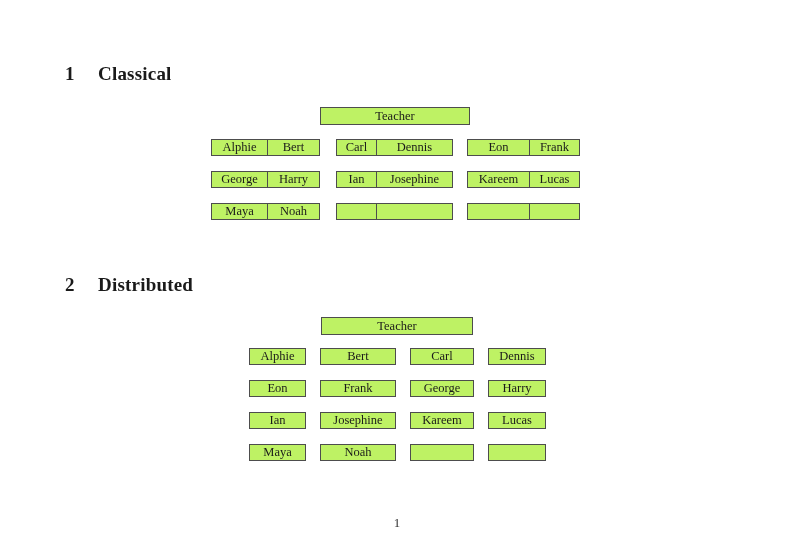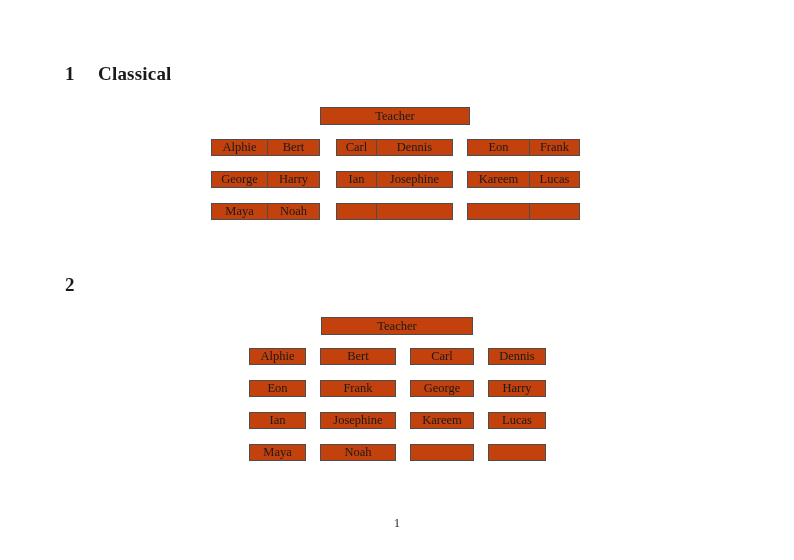--- a/index.html
+++ b/index.html
@@ -25,21 +25,21 @@
     font-size: 19px;
     color: #1a1a1a;
     letter-spacing: 0.2px;
   }
   .sec-num { width: 33px; }
   
   .boxed {
     position: absolute;
     box-sizing: border-box;
     border: 1px solid #4d4d4d;
-    background: #c2410c;
+    background: #bef264;
     font-size: 12.5px;
     color: #1a1a1a;
   }
   .teacher {
     height: 18px;
     display: flex;
     align-items: center;
     justify-content: center;
   }
   .single {
@@ -124,20 +124,21 @@
     <span class="cell"></span>
     <span class="cell"></span>
   </div>
   <div class="boxed pairbox colR" style="left:467px;top:203px">
     <span class="cell"></span>
     <span class="cell"></span>
   </div>
 
   <div class="sec" style="top:274px">
     <span class="sec-num">2</span>
+    <span class="sec-title">Distributed</span>
   </div>
 
   <div class="boxed teacher" style="left:321px;top:317px;width:152px">Teacher</div>
 
   <div class="boxed single" style="left:249px;top:348px;width:57px">Alphie</div>
   <div class="boxed single" style="left:320px;top:348px;width:76px">Bert</div>
   <div class="boxed single" style="left:410px;top:348px;width:64px">Carl</div>
   <div class="boxed single" style="left:488px;top:348px;width:58px">Dennis</div>
 
   <div class="boxed single" style="left:249px;top:380px;width:57px">Eon</div>

